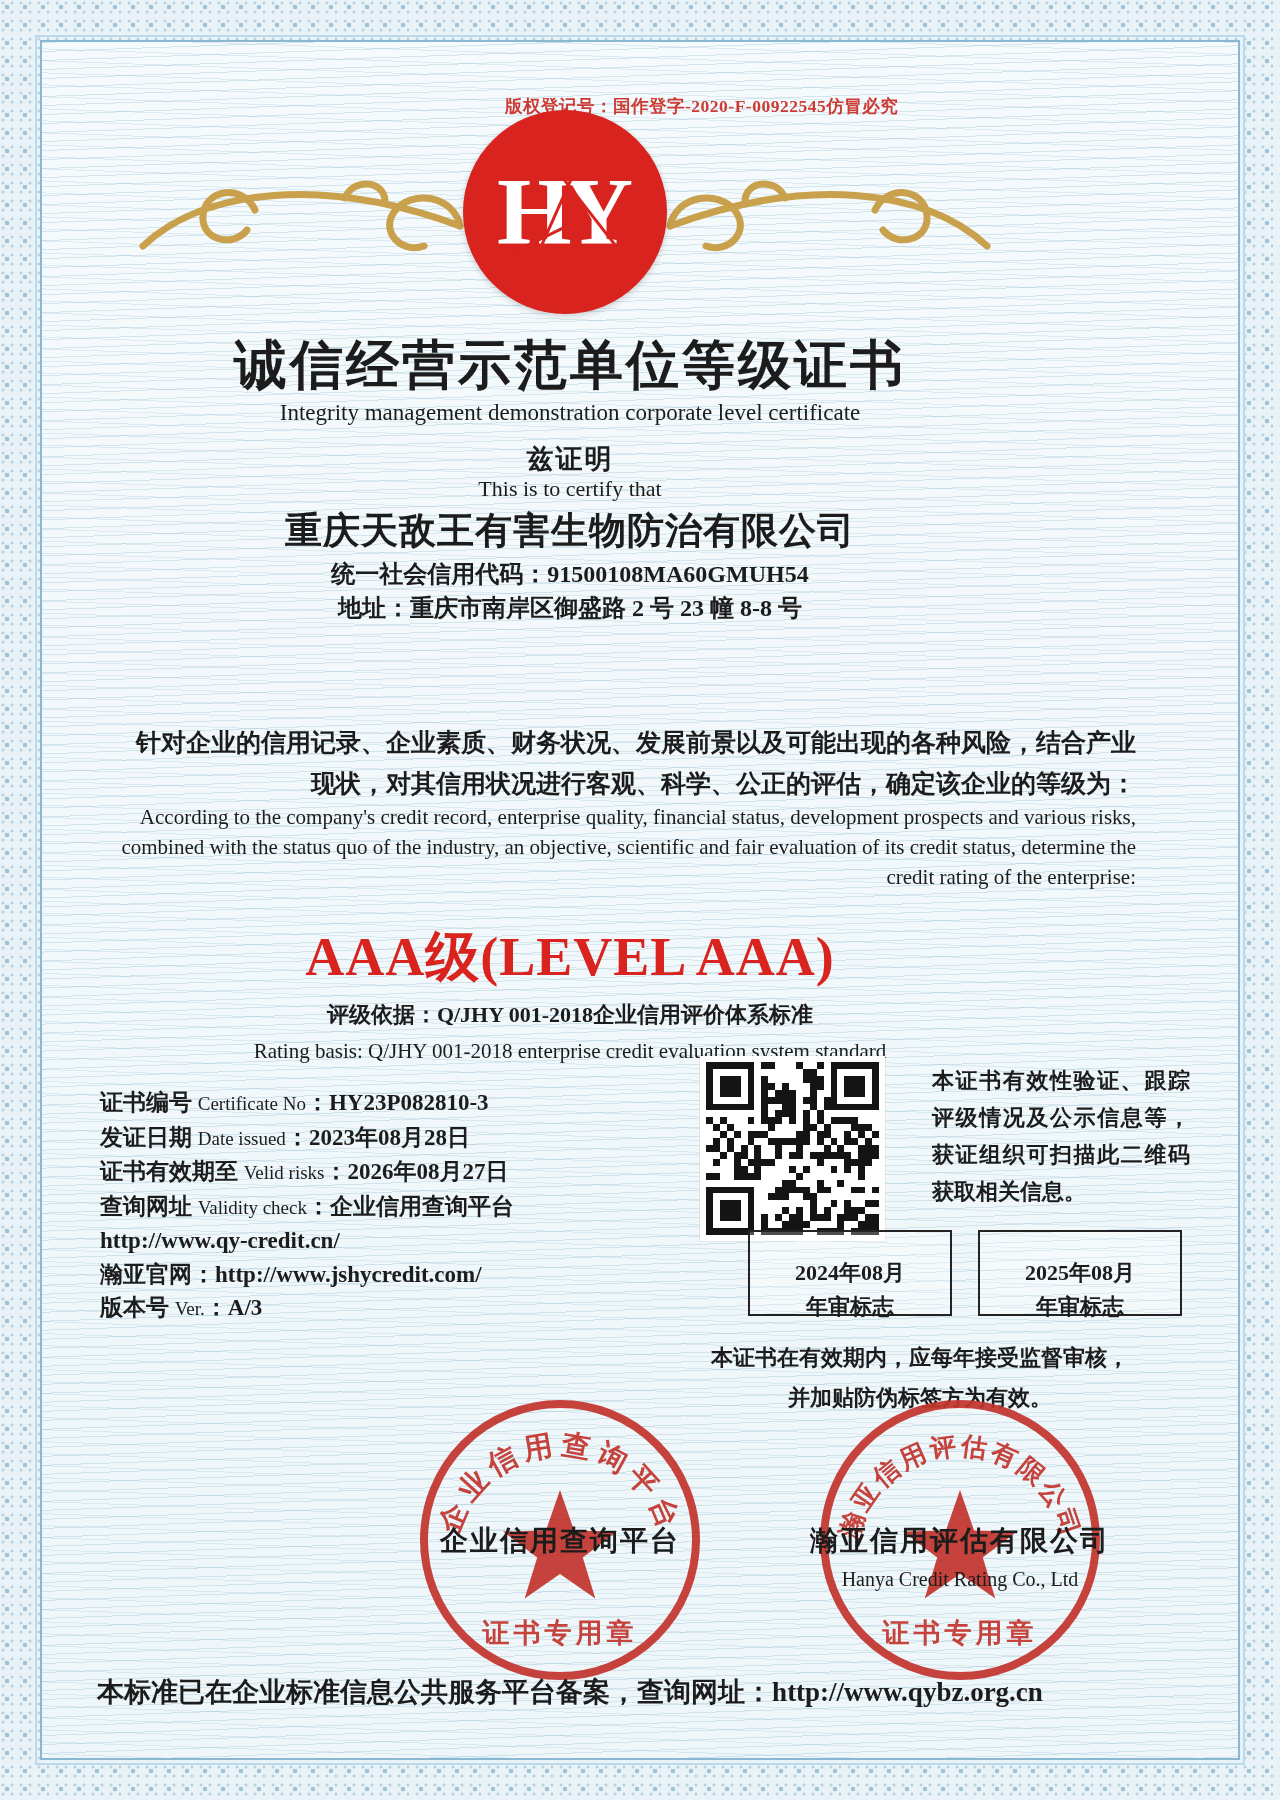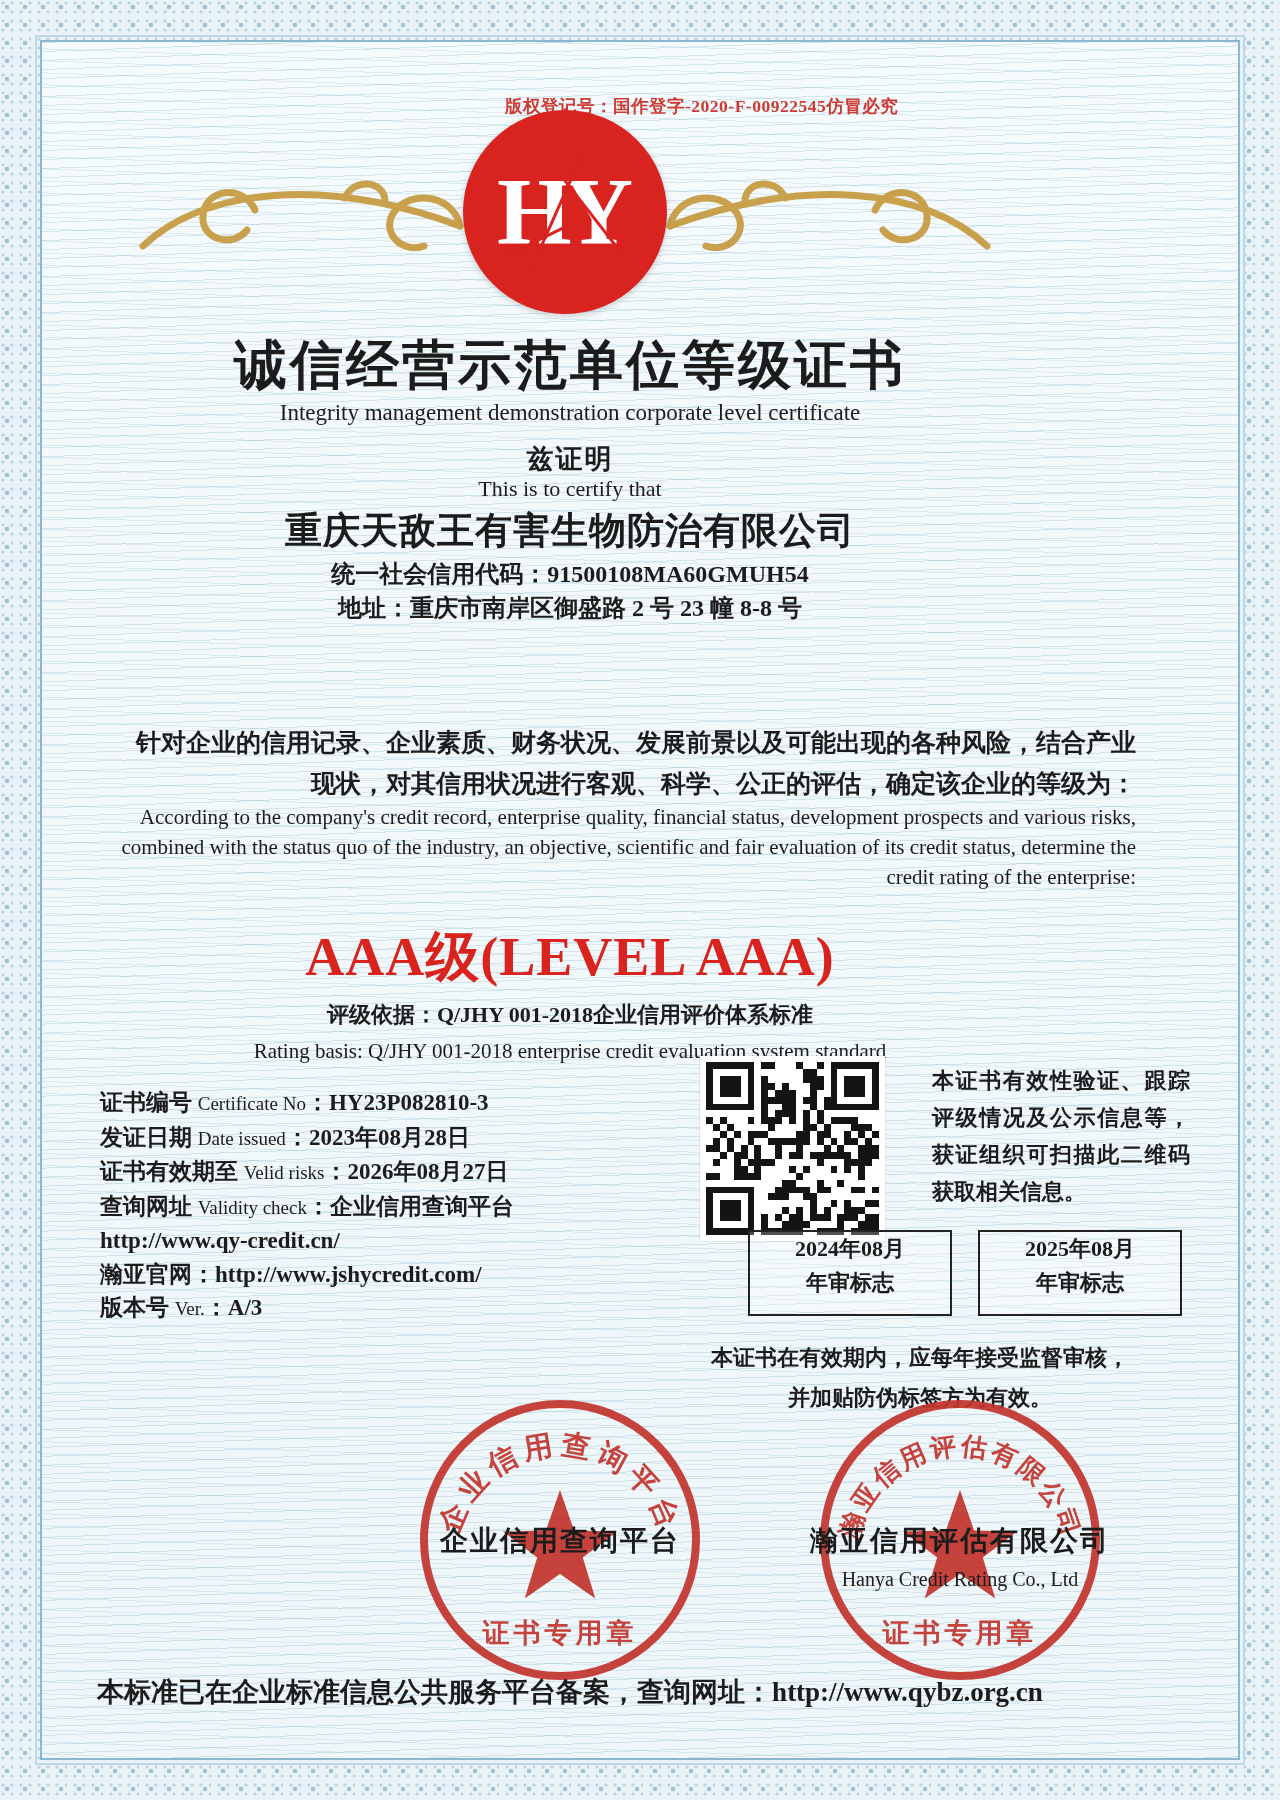--- a/index.html
+++ b/index.html
@@ -52,21 +52,21 @@
   .details{left:100px;top:1086px;width:600px;}
   .d-row{font-size:23px;line-height:33.5px;white-space:nowrap;}
   .d-row .zh{font-weight:700;}
   .d-row .en{font-size:19px;font-weight:500;}
   .d-row .val{font-weight:600;}
   .qr-wrap{left:700px;top:1056px;width:185px;height:185px;background:#fff;padding:6px;box-sizing:border-box;box-shadow:0 0 0 1px rgba(0,0,0,.06);}
   #qr-grid{display:grid;grid-template-columns:repeat(25,1fr);grid-template-rows:repeat(25,1fr);width:100%;height:100%;}
   #qr-grid div.on{background:#141414;}
   .qr-note{left:932px;top:1062px;width:258px;font-size:22px;font-weight:600;line-height:37px;text-align:justify;}
   .mark-box{width:204px;height:86px;border:2.5px solid #232323;box-sizing:border-box;text-align:center;
-    font-size:22px;font-weight:600;line-height:34px;padding-top:0;background:rgba(255,255,255,.25);}
+    font-size:22px;font-weight:600;line-height:34px;padding-top:24px;background:rgba(255,255,255,.25);}
   .mark-box.b1{left:748px;top:1230px;}
   .mark-box.b2{left:978px;top:1230px;}
   .validity-note{left:650px;top:1338px;width:540px;text-align:center;font-size:22px;font-weight:600;line-height:40px;}
   .issuer{top:1390px;width:460px;height:320px;}
   .issuer.i-left{left:330px;}
   .issuer.i-right{left:730px;}
   .seal-svg{position:absolute;left:80px;top:0;width:300px;height:300px;opacity:.92;}
   .issuer-text{position:absolute;left:0;top:132px;width:100%;text-align:center;z-index:2;}
   .issuer-zh{font-size:28px;font-weight:800;letter-spacing:2px;}
   .issuer-en{font-size:20px;font-weight:500;margin-top:8px;}

